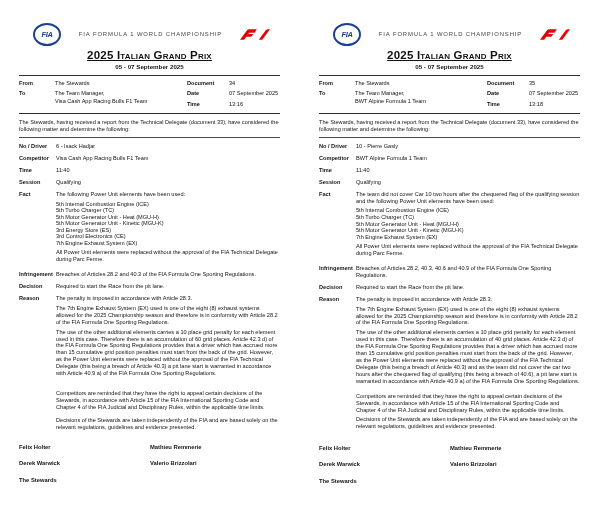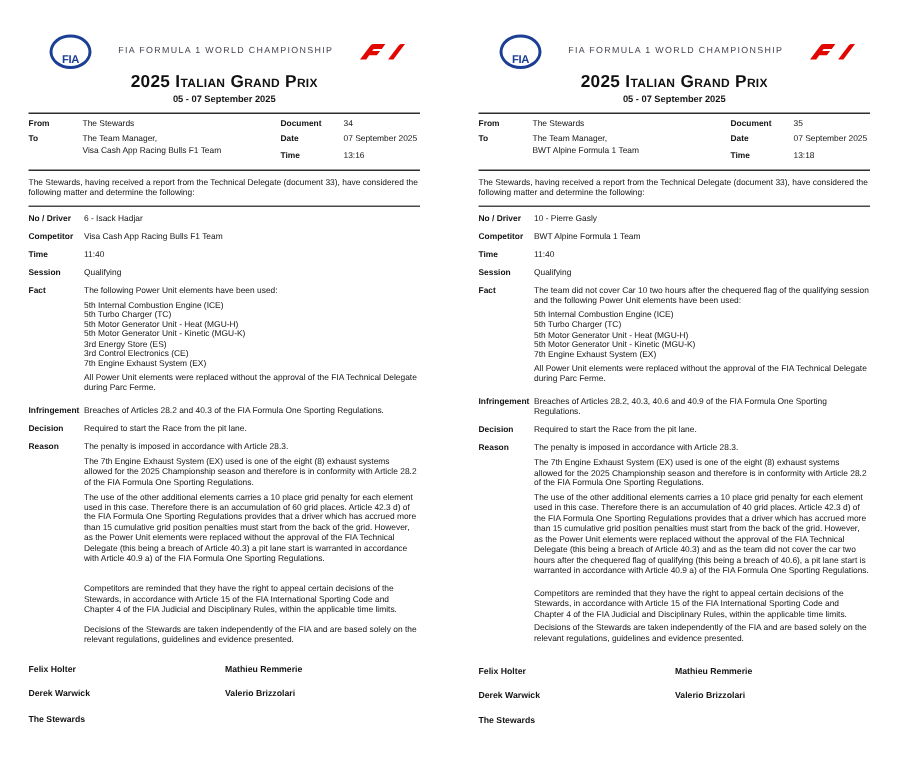--- a/index.html
+++ b/index.html
@@ -12,33 +12,33 @@
     width:300px; height:509px; box-sizing:border-box;
     padding:22px 20px 0 19px; overflow:hidden; position:relative;
   }
   
   .logos {
     display:flex; align-items:center; justify-content:space-between;
     padding:0 10px 0 14px; height:24px; margin-bottom:2px;
   }
   .fia-logo {
     width:24px; height:19px; border:2px solid #1b3f94; border-radius:50%;
-    display:flex; align-items:flex-end; justify-content:center;
-    color:#1b3f94; font-weight:bold; font-size:7.5px;
+    display:flex; align-items:center; justify-content:center;
+    color:#1b3f94; font-weight:bold; font-style:italic; font-size:7.5px;
     letter-spacing:-0.3px; flex:none;
   }
   .champ {
     font-size:5.9px; letter-spacing:0.9px; color:#43434f;
     white-space:nowrap; padding:0 4px;
   }
   .f1-logo { width:30px; height:11px; flex:none; }
   
   .title {
     margin:3px 0 1px; text-align:center; font-size:11.5px; line-height:1.1;
-    font-weight:bold; font-variant:small-caps; letter-spacing:0.2px; color:#111;
+    font-weight:bold; font-variant:small-caps; letter-spacing:0.2px; color:#111;text-decoration:underline;
   }
   .dates { text-align:center; font-size:6.2px; font-weight:bold; margin-bottom:5px; }
   
   .meta {
     border-top:1px solid #2f2f2f; border-bottom:1px solid #2f2f2f;
     padding:4px 0 1px; display:flex; font-size:5.6px; line-height:1.3;
   }
   .meta-col-left { width:168px; flex:none; }
   .meta-col-right { flex:1; }
   .meta-row { display:flex; margin-bottom:3.5px; }

